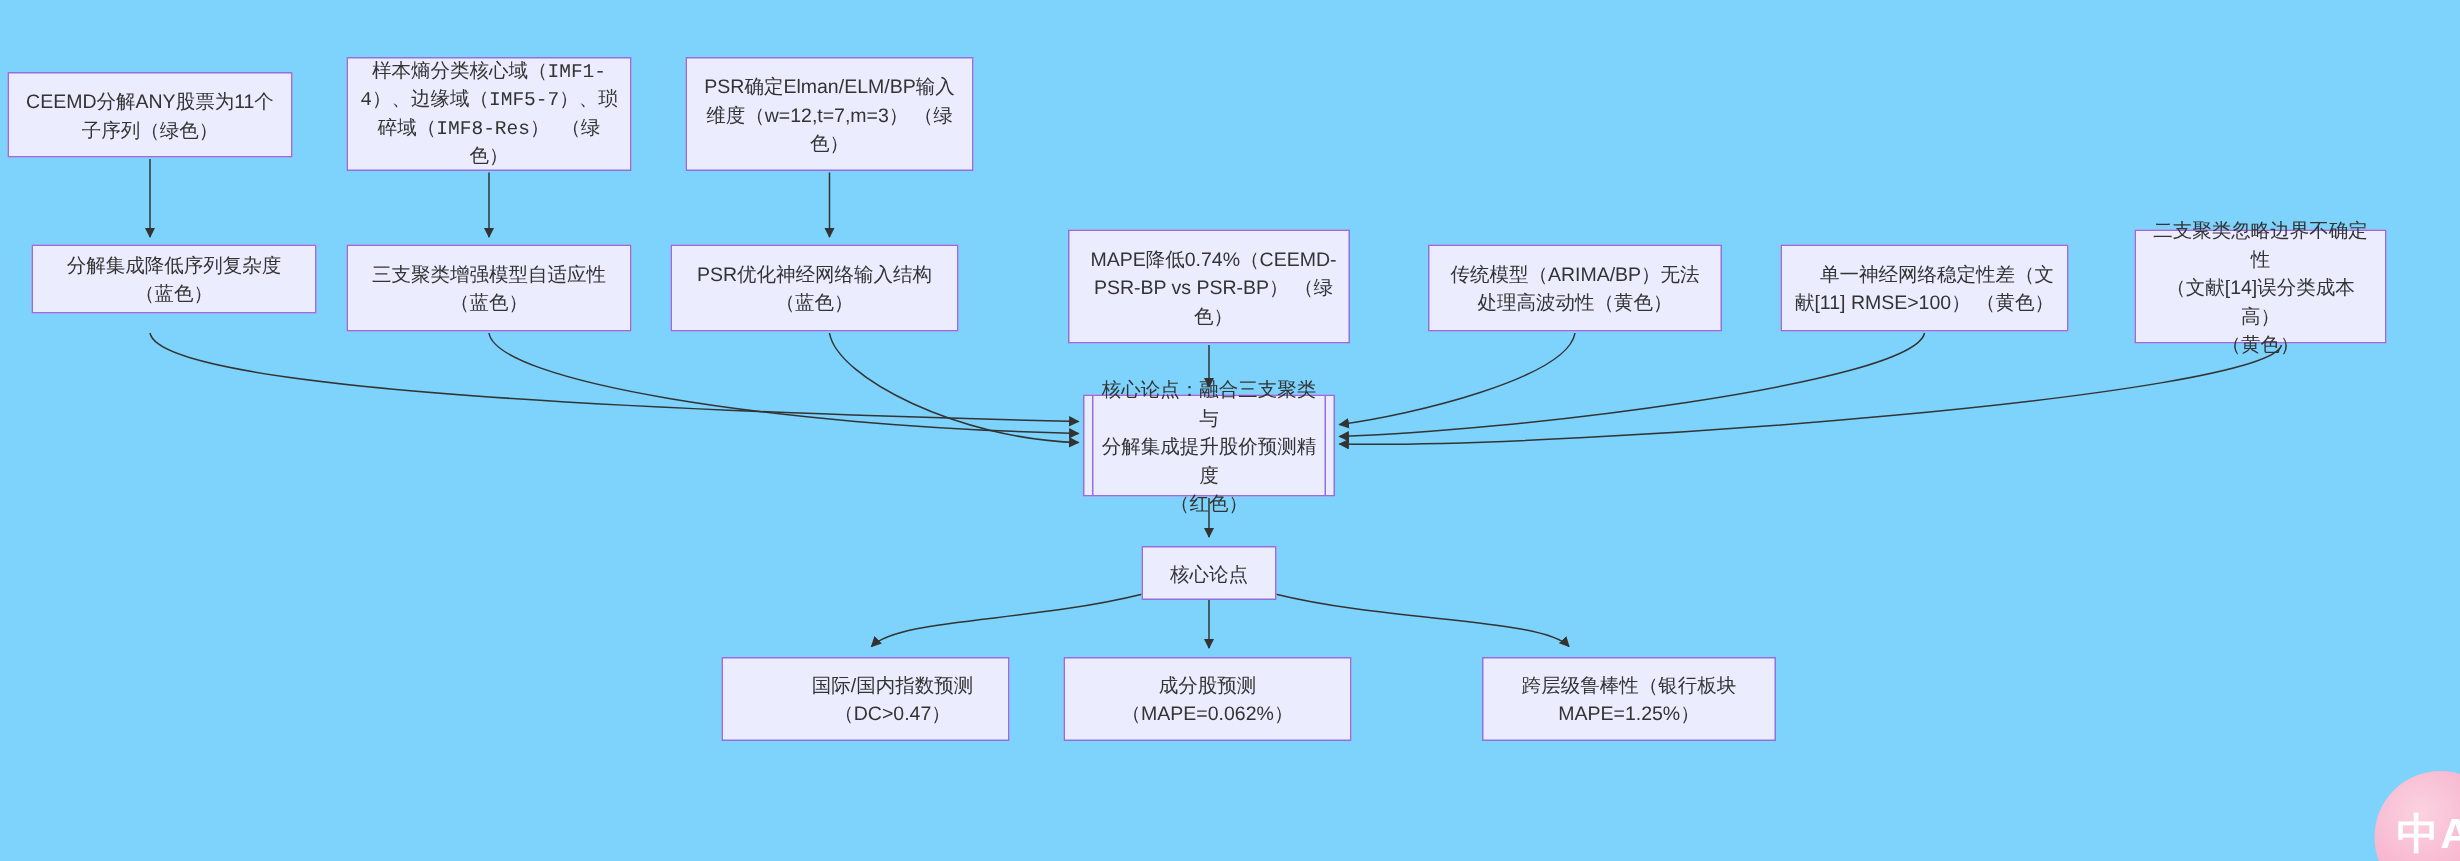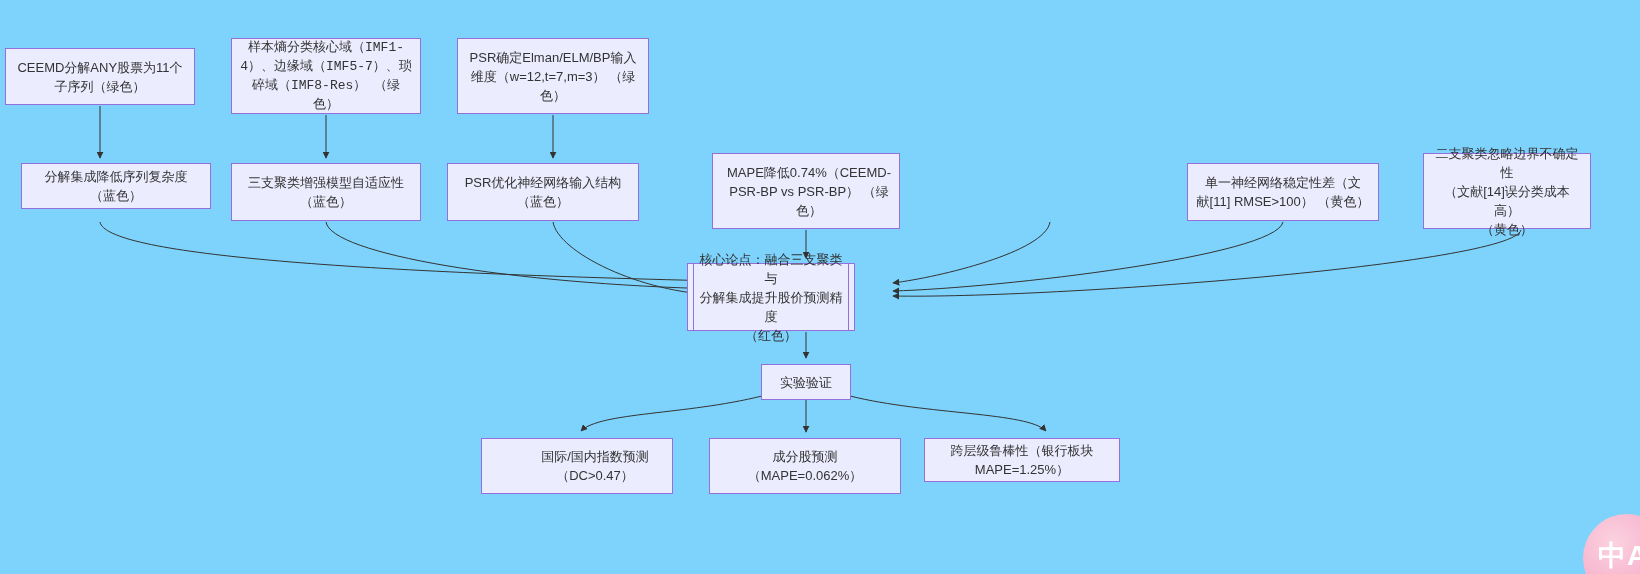--- a/index.html
+++ b/index.html
@@ -34,25 +34,25 @@
   
   .n-ceemd        {left:5px;   top:48px;  width:190px; height:57px;}
   .n-entropy      {left:231px; top:38px;  width:190px; height:76px;font-family:Liberation Mono, monospace;}
   .n-psrdim       {left:457px; top:38px;  width:192px; height:76px;}
   
   .n-decomp       {left:21px;   top:163px; width:190px; height:46px;}
   .n-threeway     {left:231px; top:163px; width:190px; height:58px;}
   .n-psrstruct    {left:447px; top:163px; width:192px; height:58px;}
   .n-mape         {left:712px; top:153px; width:188px; height:76px;padding-left:14px;}
   .n-traditional  {left:952px; top:163px; width:196px; height:58px;}
-  .n-singlenn     {left:1187px;top:163px; width:192px; height:58px;}
+  .n-singlenn     {left:1187px;top:163px; width:192px; height:58px;text-align:right;}
   .n-twoway       {left:1423px;top:153px; width:168px; height:76px;}
   
   .n-core{
-    left:687px; top:263px; width:168px; height:68px;
+    left:722px; top:263px; width:168px; height:68px;
     padding:0;
   }
   .n-core .inner{
     box-sizing:border-box;
     margin:0 5px;
     width:100%;
     height:100%;
     border-left:1px solid #9370DB;
     border-right:1px solid #9370DB;
     display:flex;
@@ -60,21 +60,21 @@
     justify-content:center;
     text-align:center;
     white-space:pre-line;
     padding:2px 4px;
   }
   
   .n-exp          {left:761px; top:364px; width:90px;  height:36px;}
   
   .n-index        {left:481px; top:438px; width:192px; height:56px;padding-left:44px;}
   .n-component    {left:709px; top:438px; width:192px; height:56px;}
-  .n-robust       {left:924px; top:438px; width:196px; height:44px;}
+  .n-robust       {left:988px; top:438px; width:196px; height:56px;}
 
   .edge{
     stroke:#333333;
     stroke-width:1;
     fill:none;
   }
   .translate-btn{
     position:absolute;
     left:1583px; top:514px;
     width:88px; height:88px;
@@ -133,33 +133,35 @@
 
   <div class="node n-decomp">分解集成降低序列复杂度
 （蓝色）</div>
   <div class="node n-threeway">三支聚类增强模型自适应性
 （蓝色）</div>
   <div class="node n-psrstruct">PSR优化神经网络输入结构
 （蓝色）</div>
   <div class="node n-mape">MAPE降低0.74%（CEEMD-
 PSR-BP vs PSR-BP） （绿
 色）</div>
+  <div class="node n-traditional">传统模型（ARIMA/BP）无法
+处理高波动性（黄色）</div>
   <div class="node n-singlenn">单一神经网络稳定性差（文
 献[11] RMSE&gt;100） （黄色）</div>
   <div class="node n-twoway">二支聚类忽略边界不确定性
 （文献[14]误分类成本高）
 （黄色）</div>
 
   <div class="node n-core">
     <div class="inner">核心论点：融合三支聚类与
 分解集成提升股价预测精度
 （红色）</div>
   </div>
 
-  <div class="node n-exp">实验验证</div>
+  <div class="node n-exp">核心论点</div>
 
   <div class="node n-index">国际/国内指数预测
 （DC&gt;0.47）</div>
   <div class="node n-component">成分股预测
 （MAPE=0.062%）</div>
   <div class="node n-robust">跨层级鲁棒性（银行板块
 MAPE=1.25%）</div>
 
   <button class="translate-btn">
     <span>中A</span>

